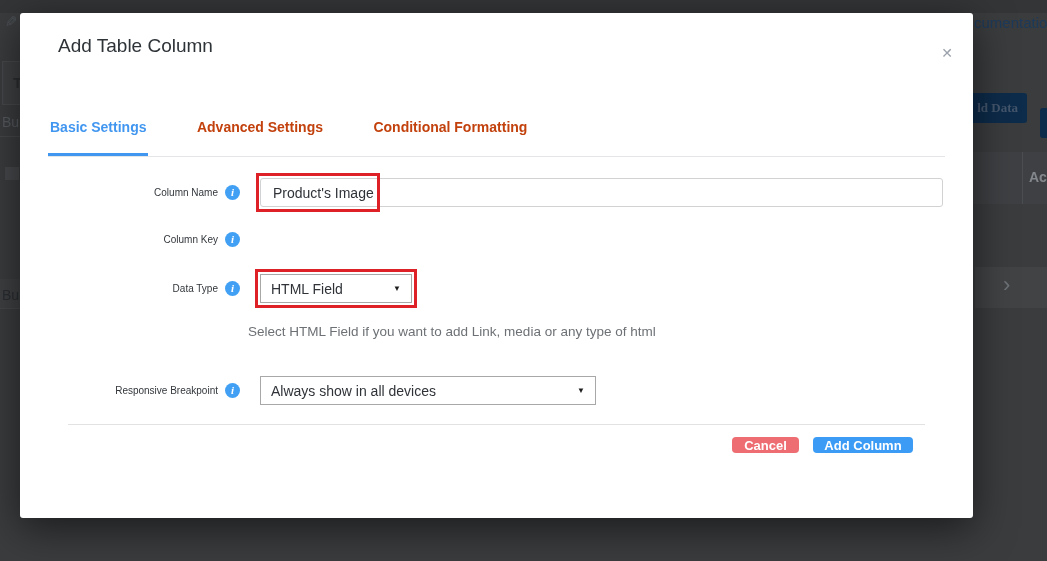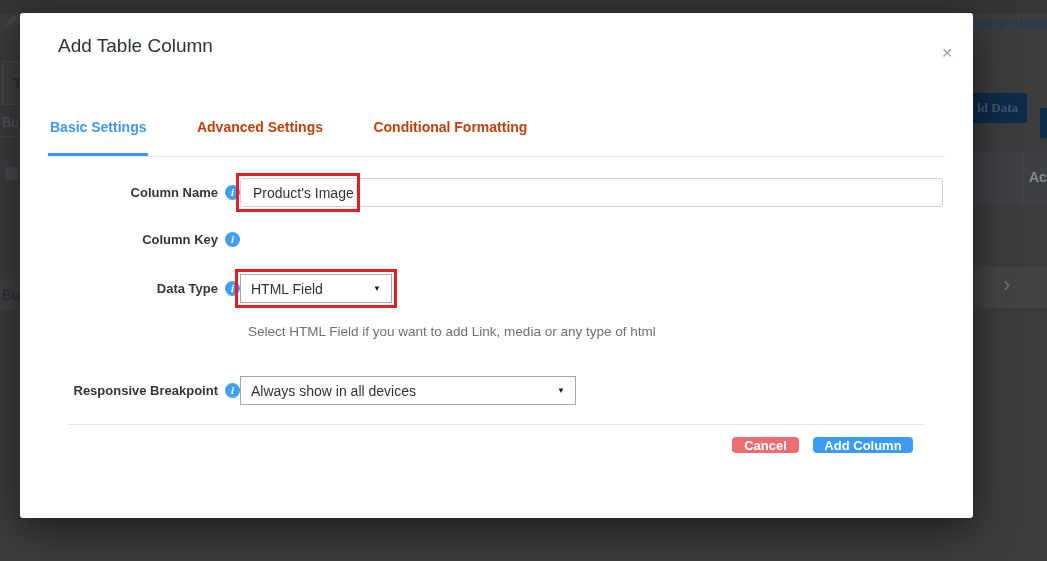--- a/index.html
+++ b/index.html
@@ -40,25 +40,25 @@
   }
   .modal-title { margin: 21px 0 0 38px; font-size: 19px; line-height: 24px; color: #2e3338; font-weight: 400; }
   .modal-close { position: absolute; top: 33px; right: 20px; font-size: 14px; color: #9aa1ab; cursor: pointer; line-height: 14px; }
 
   .tab-bar { margin: 60px 28px 0 28px; border-bottom: 1px solid #e3e5e8; }
   .tab { display: inline-block; margin-right: 42px; padding: 0 2px 13px 2px; font-size: 14px; font-weight: bold; color: #c2410c; cursor: pointer; }
   .tab.active { color: #4196f0; border-bottom: 3px solid #4196f0; padding-bottom: 18px; }
 
   .content { margin: 0 30px; }
   .frow { display: flex; align-items: center; }
-  .label-col { width: 168px; text-align: right; font-size: 13px; font-weight: bold; color: #32373c; flex: none; }
+  .label-col { width: 168px; text-align: right; font-size: 10px; font-weight: normal; color: #32373c; flex: none; }
   .info-icon { flex: none; width: 15px; height: 15px; margin-left: 7px; border-radius: 50%; background: #41a0f4;
                color: #fff; font-family: "Liberation Serif", serif; font-style: italic; font-weight: bold;
                font-size: 11px; line-height: 15px; text-align: center; cursor: pointer; }
-  .field-col { flex: 1; margin-left: 0; display: flex; align-items: flex-start; }
+  .field-col { flex: 1; margin-left: 20px; display: flex; align-items: flex-start; }
 
   .row-1 { margin-top: 21px; }
   .row-2 { margin-top: 25px; }
   .row-3 { margin-top: 27px; }
   .helper { margin: 21px 0 0 198px; font-size: 13.5px; color: #6d7175; }
   .row-4 { margin-top: 37px; }
 
   .text-input { width: 100%; height: 29px; border: 1px solid #d2d2d4; border-radius: 3px; padding: 0 12px;
                 font-family: "Liberation Sans", sans-serif; font-size: 14px; color: #2f3338; outline: none; }
   .input-wrap { position: relative; flex: 1; }

